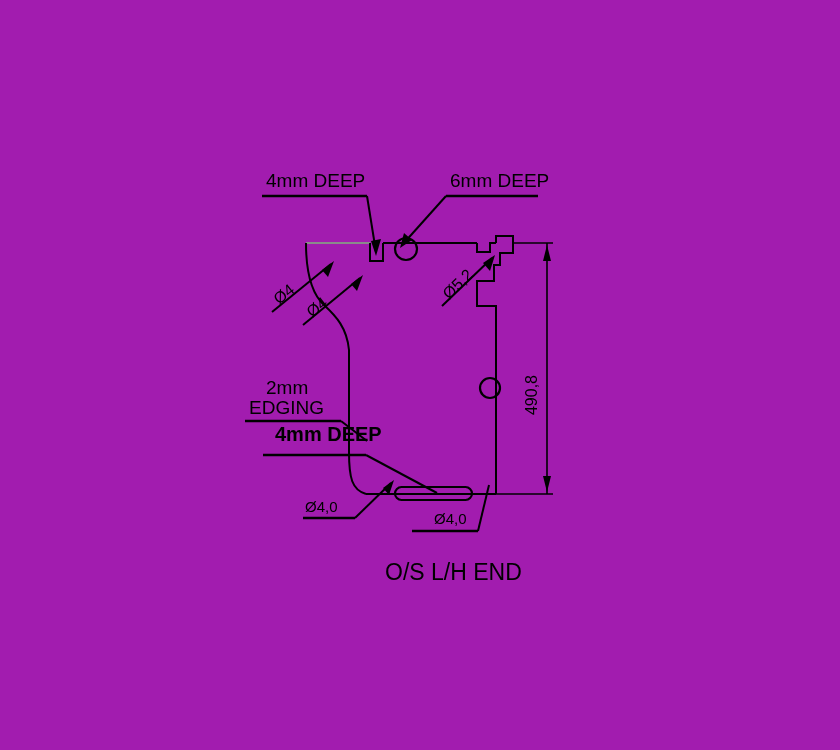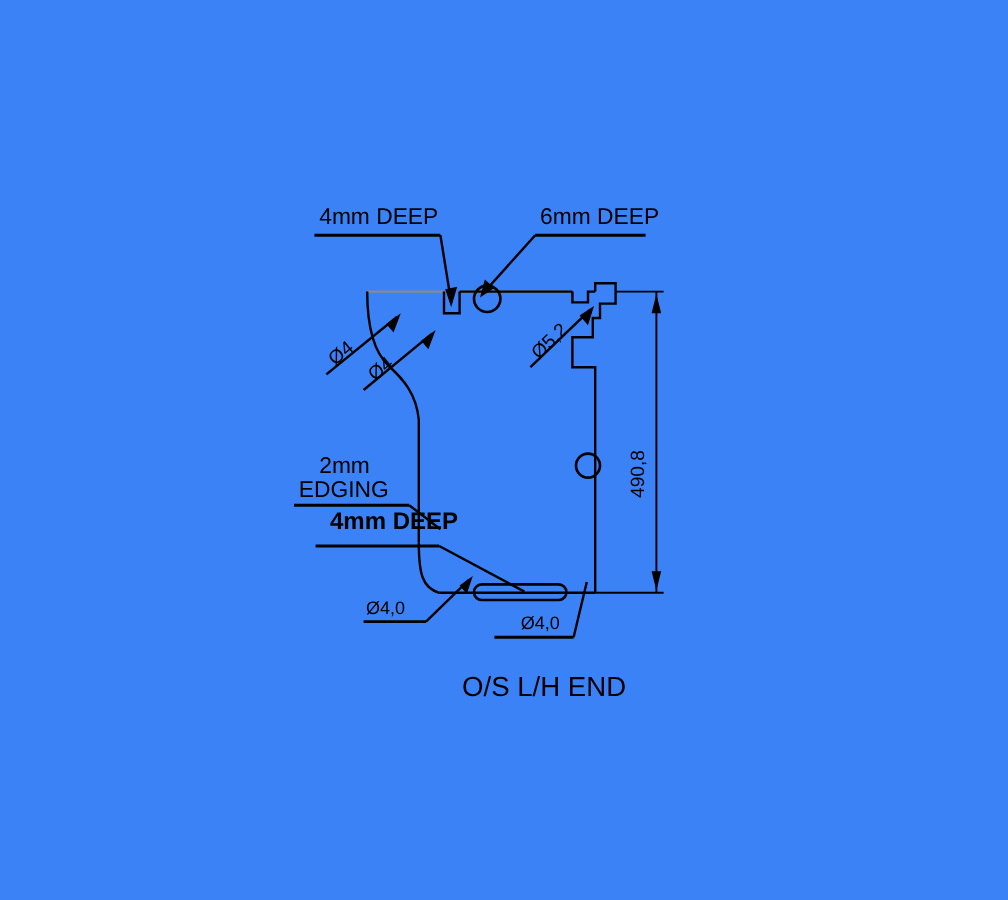--- a/index.html
+++ b/index.html
@@ -11,21 +11,21 @@
   body {
     width: 840px;
     height: 750px;
     font-family: "Liberation Sans", sans-serif;
     overflow: hidden;
   }
   #drawing-canvas {
     position: relative;
     width: 840px;
     height: 750px;
-    background: #3b82f6;
+    background: #a21caf;
   }
   svg#drawing-svg {
     position: absolute;
     left: 0;
     top: 0;
     width: 840px;
     height: 750px;
     display: block;
   }
   .dwg-outline {

